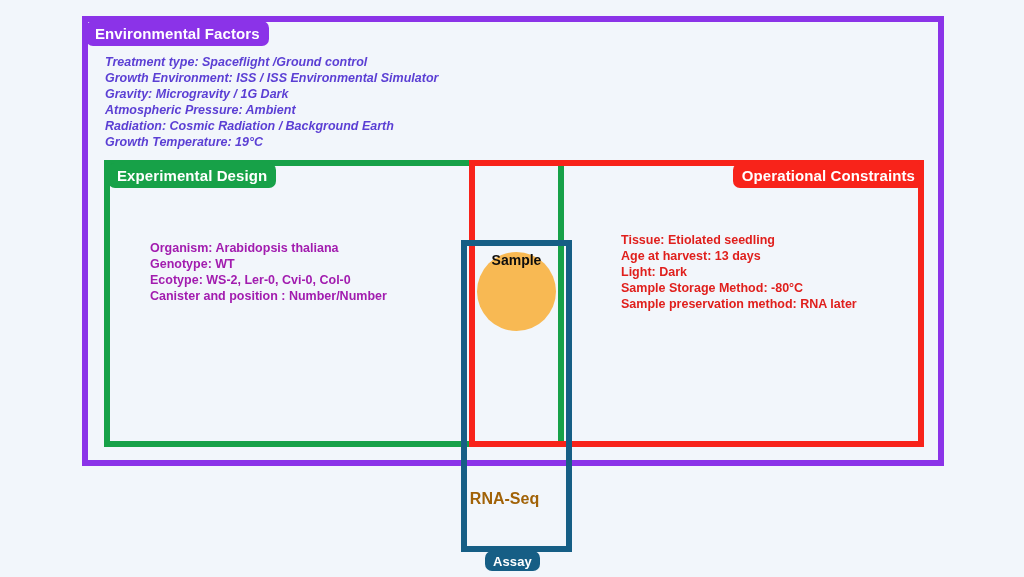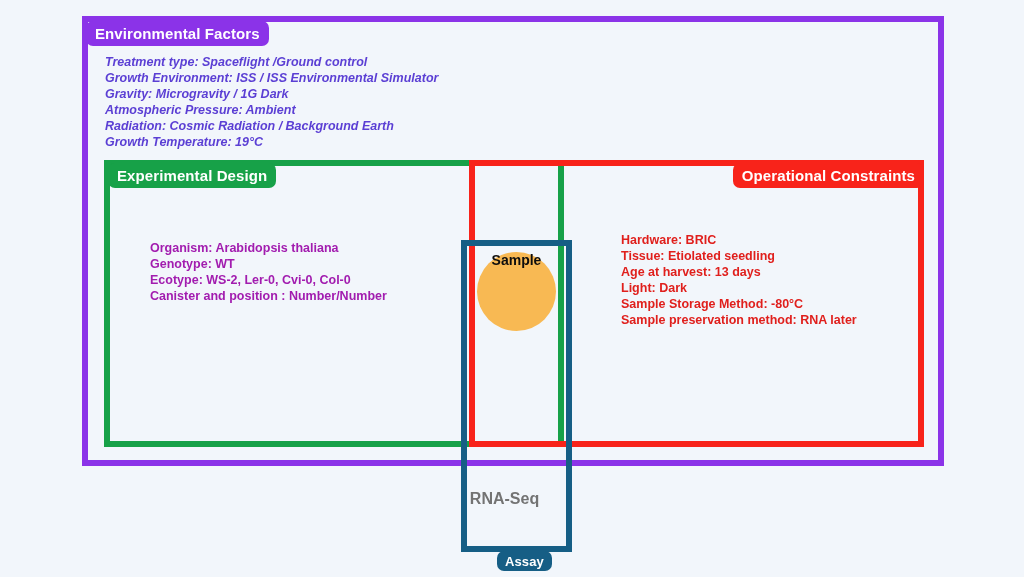--- a/index.html
+++ b/index.html
@@ -98,21 +98,21 @@
   .badge-ops {
     right: 100px;
     top: 163px;
     height: 25px;
     padding: 0 9px;
     font-size: 15px;
     background: #F8231A;
   }
 
   .badge-assay {
-    left: 497px;
+    left: 485px;
     top: 551px;
     height: 20px;
     padding: 0 8px;
     font-size: 13px;
     background: #165E85;
   }
 
   
   .textblock {
     position: absolute;
@@ -168,21 +168,21 @@
 
   
   .assay-label {
     position: absolute;
     left: 461px;
     top: 490px;
     width: 87px;
     text-align: center;
     font-size: 16px;
     font-weight: bold;
-    color: #737373;
+    color: #a16207;
     z-index: 45;
   }
 </style>
 </head>
 <body>
 
 <div id="stage">
 
   <div class="frame frame-env"></div>
 
@@ -218,21 +218,20 @@
   </div>
 
   <div class="textblock text-exp">
     <div>Organism: Arabidopsis thaliana</div>
     <div>Genotype: WT</div>
     <div>Ecotype: WS-2, Ler-0, Cvi-0, Col-0</div>
     <div>Canister and position : Number/Number</div>
   </div>
 
   <div class="textblock text-ops">
-    <div>Hardware: BRIC</div>
     <div>Tissue: Etiolated seedling</div>
     <div>Age at harvest: 13 days</div>
     <div>Light: Dark</div>
     <div>Sample Storage Method: -80°C</div>
     <div>Sample preservation method: RNA later</div>
   </div>
 
   <div class="sample-circle">
     <span>Sample</span>
   </div>

